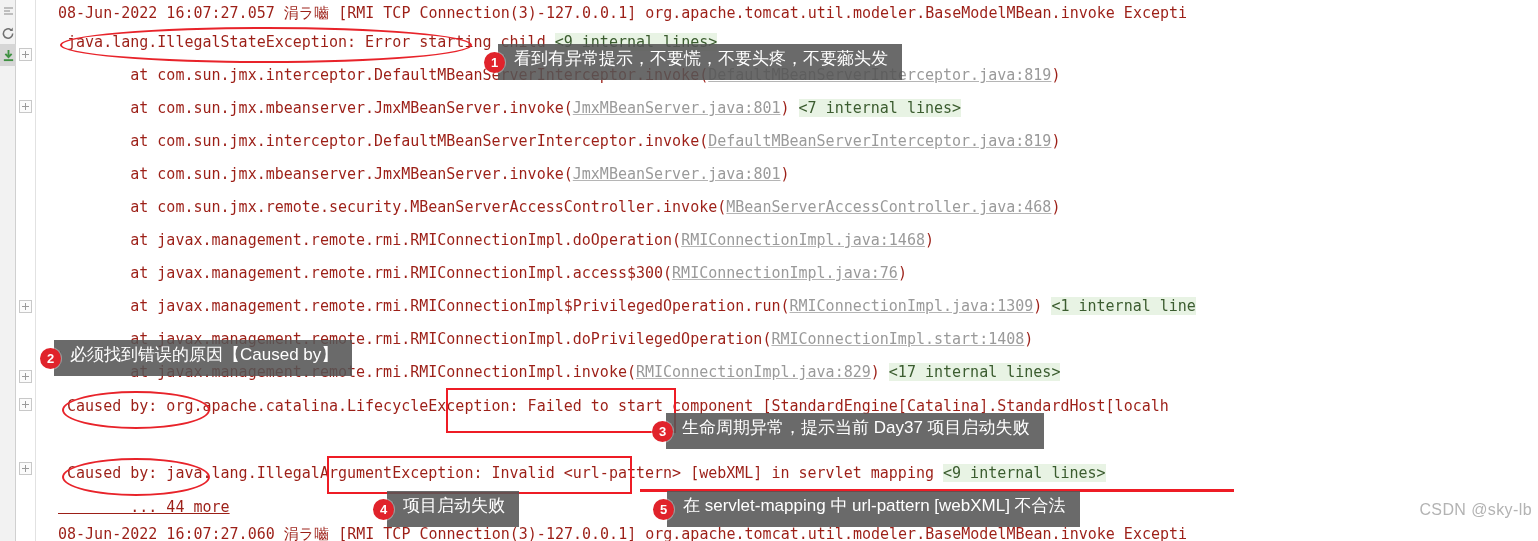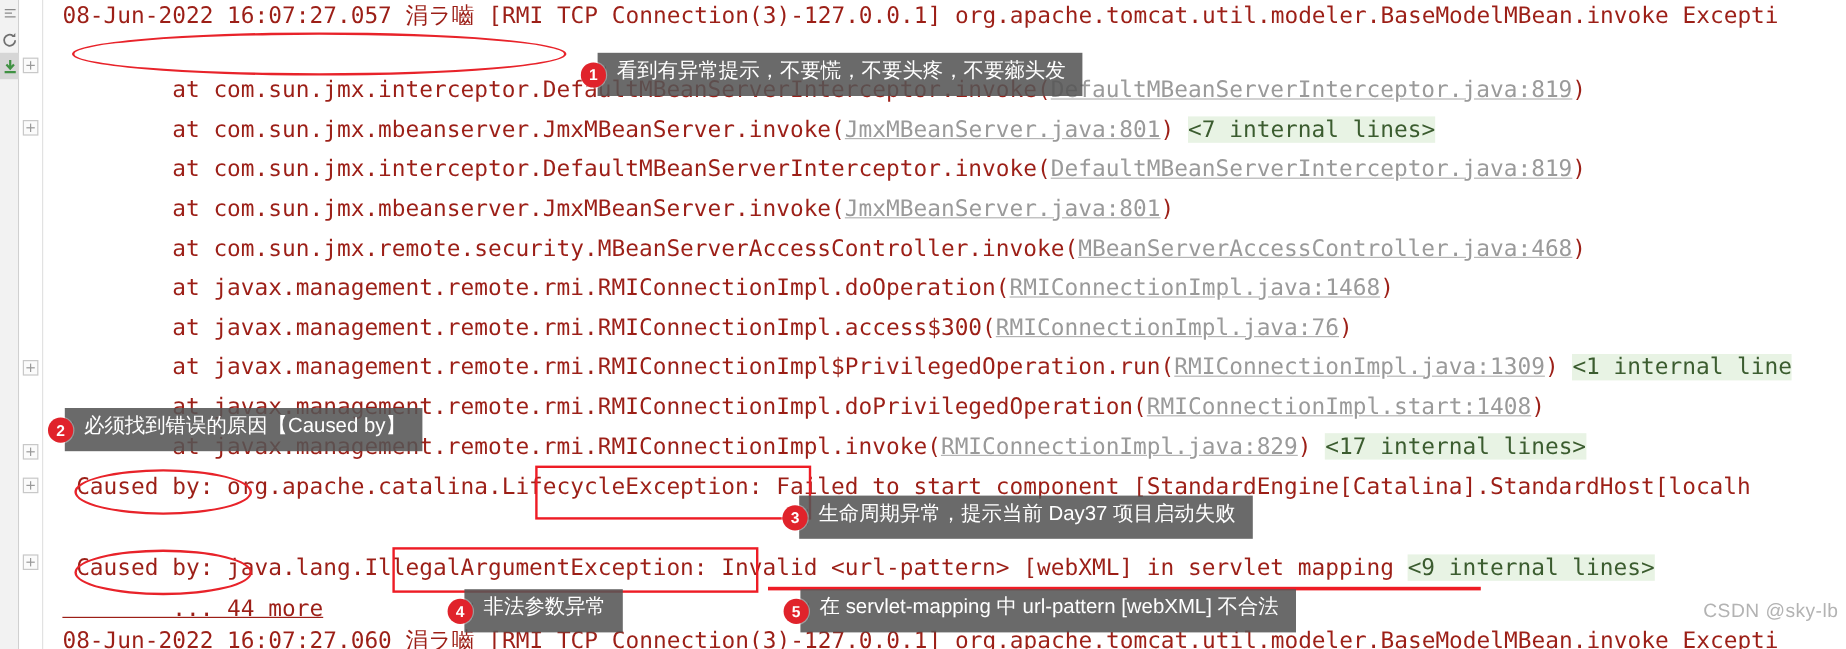--- a/index.html
+++ b/index.html
@@ -51,23 +51,23 @@
 
   
   #console {
     position: absolute; left: 37px; top: 0;
     width: 1501px; height: 541px;
     overflow: hidden;
     background: #ffffff;
   }
   .line {
     position: absolute;
-    left: 0;
+    left: 6px;
     white-space: pre;
-    font-size: 19px;
+    font-size: 15px;
     line-height: 20px;
     letter-spacing: 0px;
     color: #9c1f17;
     padding-left: 15px;
   }
   .lnk {
     color: #9a9a9a;
     text-decoration: underline;
     text-decoration-color: #b5b5b5;
     margin-top: 41px;
@@ -176,20 +176,21 @@
     <div class="fold-box" style="top: 48px;"></div>
     <div class="fold-box" style="top: 100px;"></div>
     <div class="fold-box" style="top: 300px;"></div>
     <div class="fold-box" style="top: 370px;"></div>
     <div class="fold-box" style="top: 398px;"></div>
     <div class="fold-box" style="top: 462px;"></div>
   </div>
 
 <div id="console">
     <div class="line" style="top: 3px;"><span>08-Jun-2022 16:07:27.057 </span><span>涓ラ嚙</span><span> [RMI TCP Connection(3)-127.0.0.1] org.apache.tomcat.util.modeler.BaseModelMBean.invoke Excepti</span></div>
+    <div class="line" style="top: 32px;"><span> java.lang.IllegalStateException: Error starting child </span><span class="hl">&lt;9 internal lines&gt;</span></div>
     <div class="line" style="top: 65px;"><span>        at com.sun.jmx.interceptor.DefaultMBeanServerInterceptor.invoke(</span><span class="lnk">DefaultMBeanServerInterceptor.java:819</span><span>)</span></div>
     <div class="line" style="top: 98px;"><span>        at com.sun.jmx.mbeanserver.JmxMBeanServer.invoke(</span><span class="lnk">JmxMBeanServer.java:801</span><span>) </span><span class="hl">&lt;7 internal lines&gt;</span></div>
     <div class="line" style="top: 131px;"><span>        at com.sun.jmx.interceptor.DefaultMBeanServerInterceptor.invoke(</span><span class="lnk">DefaultMBeanServerInterceptor.java:819</span><span>)</span></div>
     <div class="line" style="top: 164px;"><span>        at com.sun.jmx.mbeanserver.JmxMBeanServer.invoke(</span><span class="lnk">JmxMBeanServer.java:801</span><span>)</span></div>
     <div class="line" style="top: 197px;"><span>        at com.sun.jmx.remote.security.MBeanServerAccessController.invoke(</span><span class="lnk">MBeanServerAccessController.java:468</span><span>)</span></div>
     <div class="line" style="top: 230px;"><span>        at javax.management.remote.rmi.RMIConnectionImpl.doOperation(</span><span class="lnk">RMIConnectionImpl.java:1468</span><span>)</span></div>
     <div class="line" style="top: 263px;"><span>        at javax.management.remote.rmi.RMIConnectionImpl.access$300(</span><span class="lnk">RMIConnectionImpl.java:76</span><span>)</span></div>
     <div class="line" style="top: 296px;"><span>        at javax.management.remote.rmi.RMIConnectionImpl$PrivilegedOperation.run(</span><span class="lnk">RMIConnectionImpl.java:1309</span><span>) </span><span class="hl">&lt;1 internal line</span></div>
     <div class="line" style="top: 329px;"><span>        at javax.management.remote.rmi.RMIConnectionImpl.doPrivilegedOperation(</span><span class="lnk">RMIConnectionImpl.start:1408</span><span>)</span></div>
     <div class="line" style="top: 362px;"><span>        at javax.management.remote.rmi.RMIConnectionImpl.invoke(</span><span class="lnk">RMIConnectionImpl.java:829</span><span>) </span><span class="hl">&lt;17 internal lines&gt;</span></div>
@@ -213,21 +214,21 @@
     <div class="callout" style="left: 40px; top: 343px;">
       <div class="badge">2</div>
       <div class="bubble">必须找到错误的原因【Caused by】</div>
     </div>
     <div class="callout" style="left: 652px; top: 416px;">
       <div class="badge">3</div>
       <div class="bubble">生命周期异常，提示当前 Day37 项目启动失败</div>
     </div>
     <div class="callout" style="left: 373px; top: 494px;">
       <div class="badge">4</div>
-      <div class="bubble">非法参数异常</div>
+      <div class="bubble">项目启动失败</div>
     </div>
     <div class="callout" style="left: 653px; top: 494px;">
       <div class="badge">5</div>
       <div class="bubble">在 servlet-mapping 中 url-pattern [webXML] 不合法</div>
     </div>
   </div>
 
 <div id="watermark">CSDN @sky-lb</div>
 
 </body></html>

